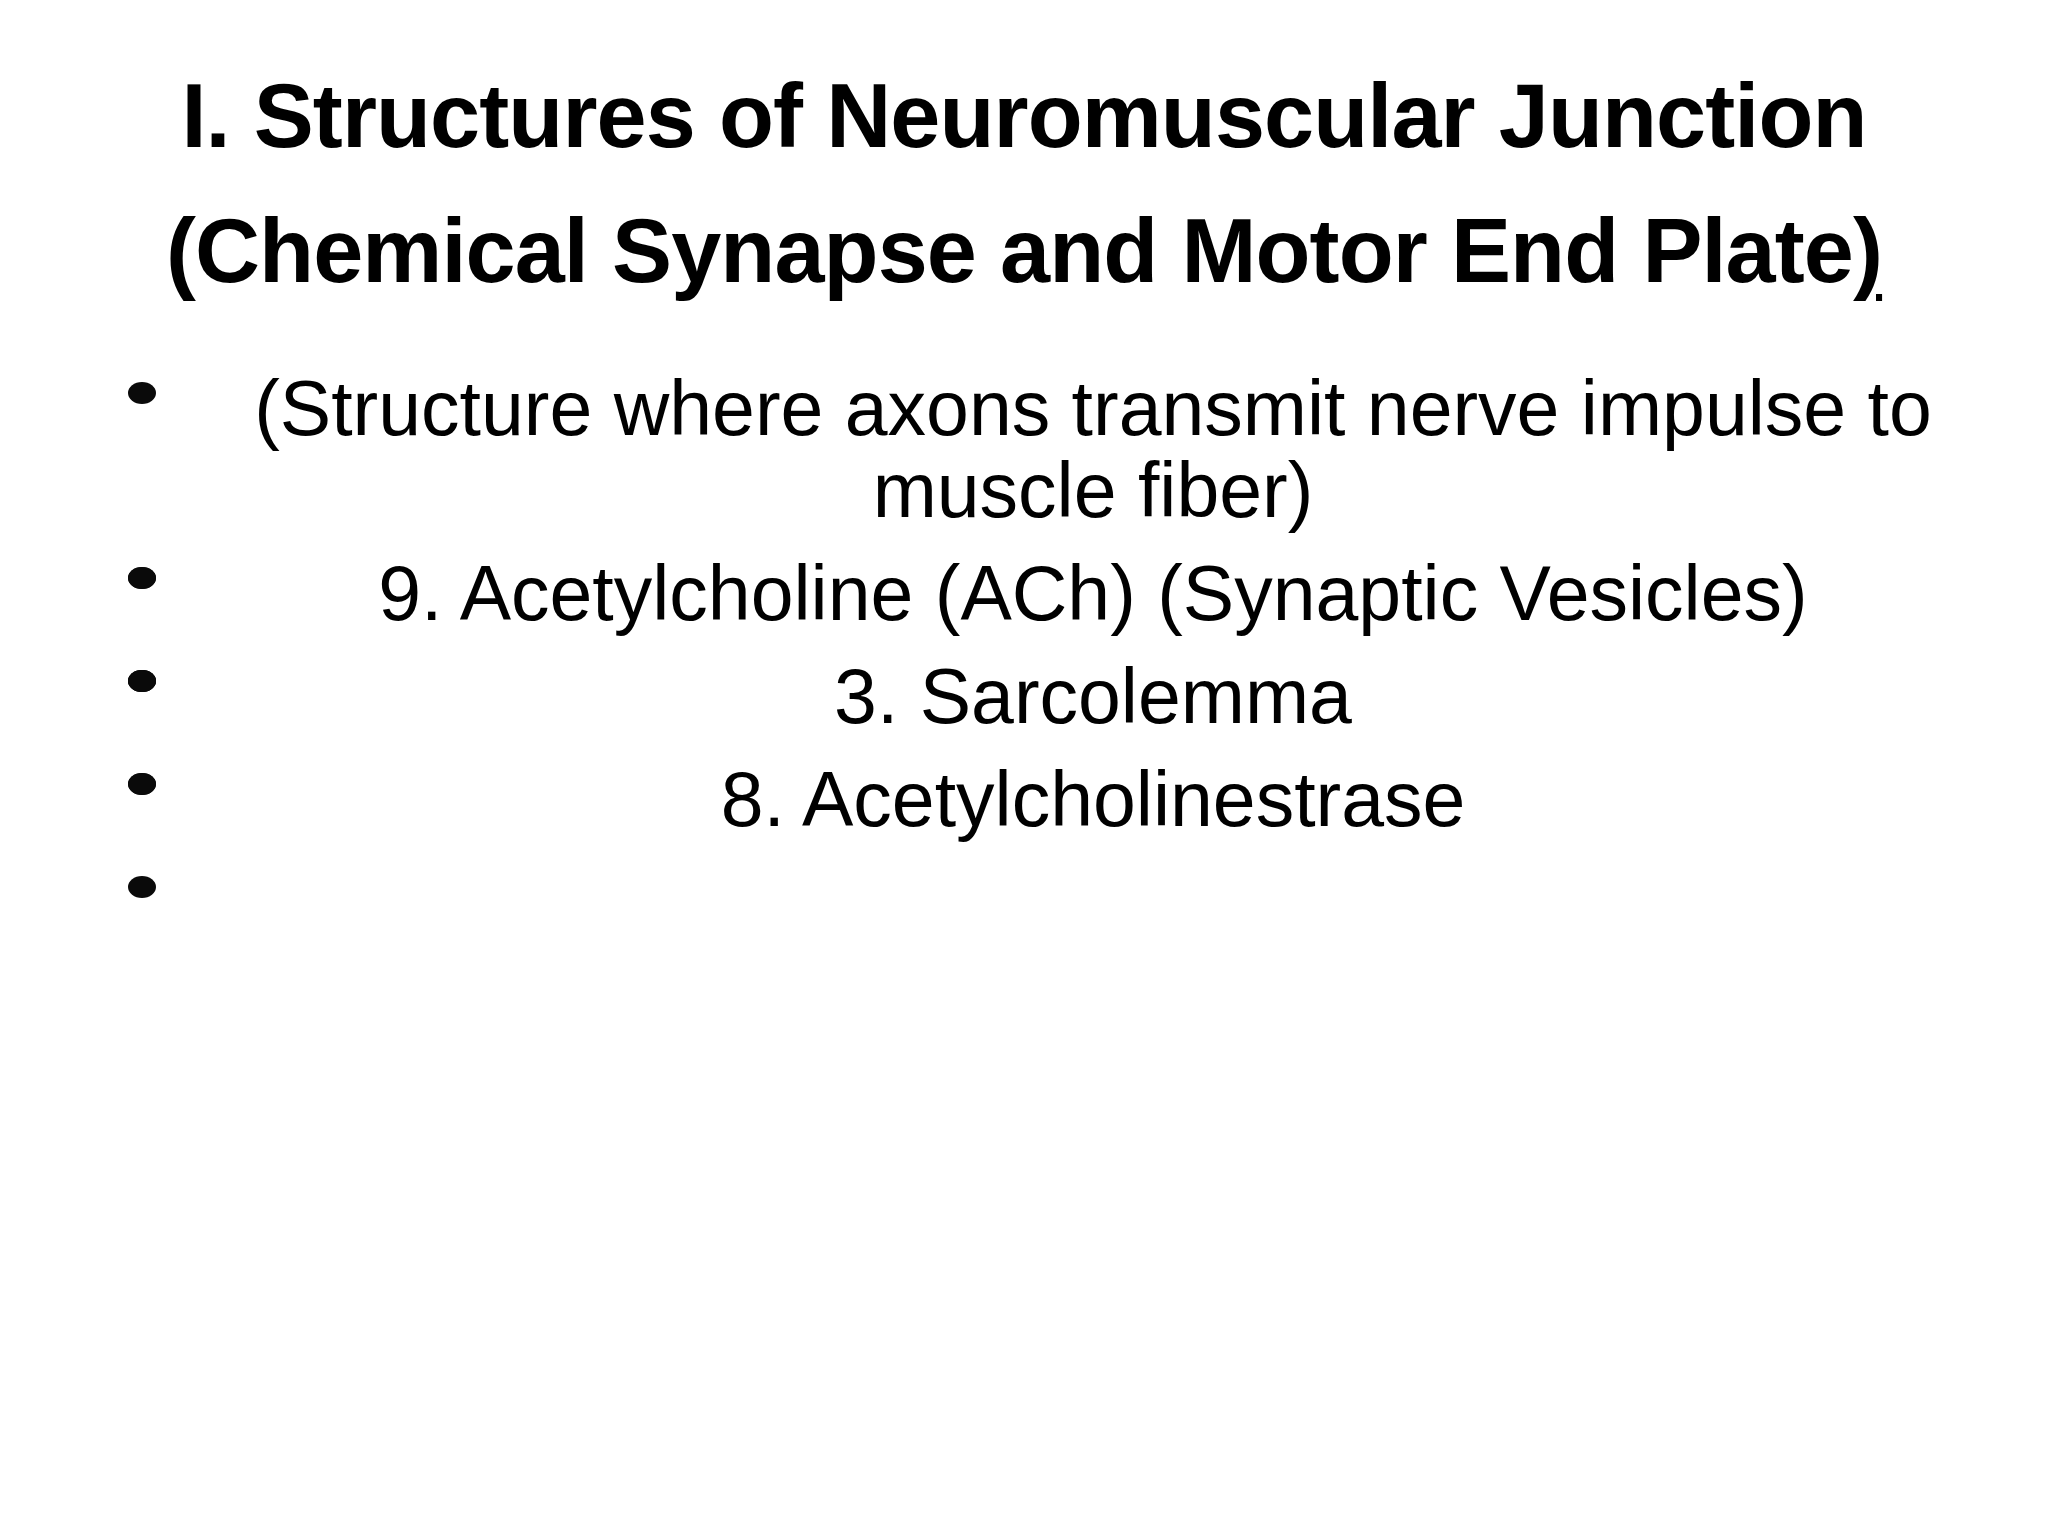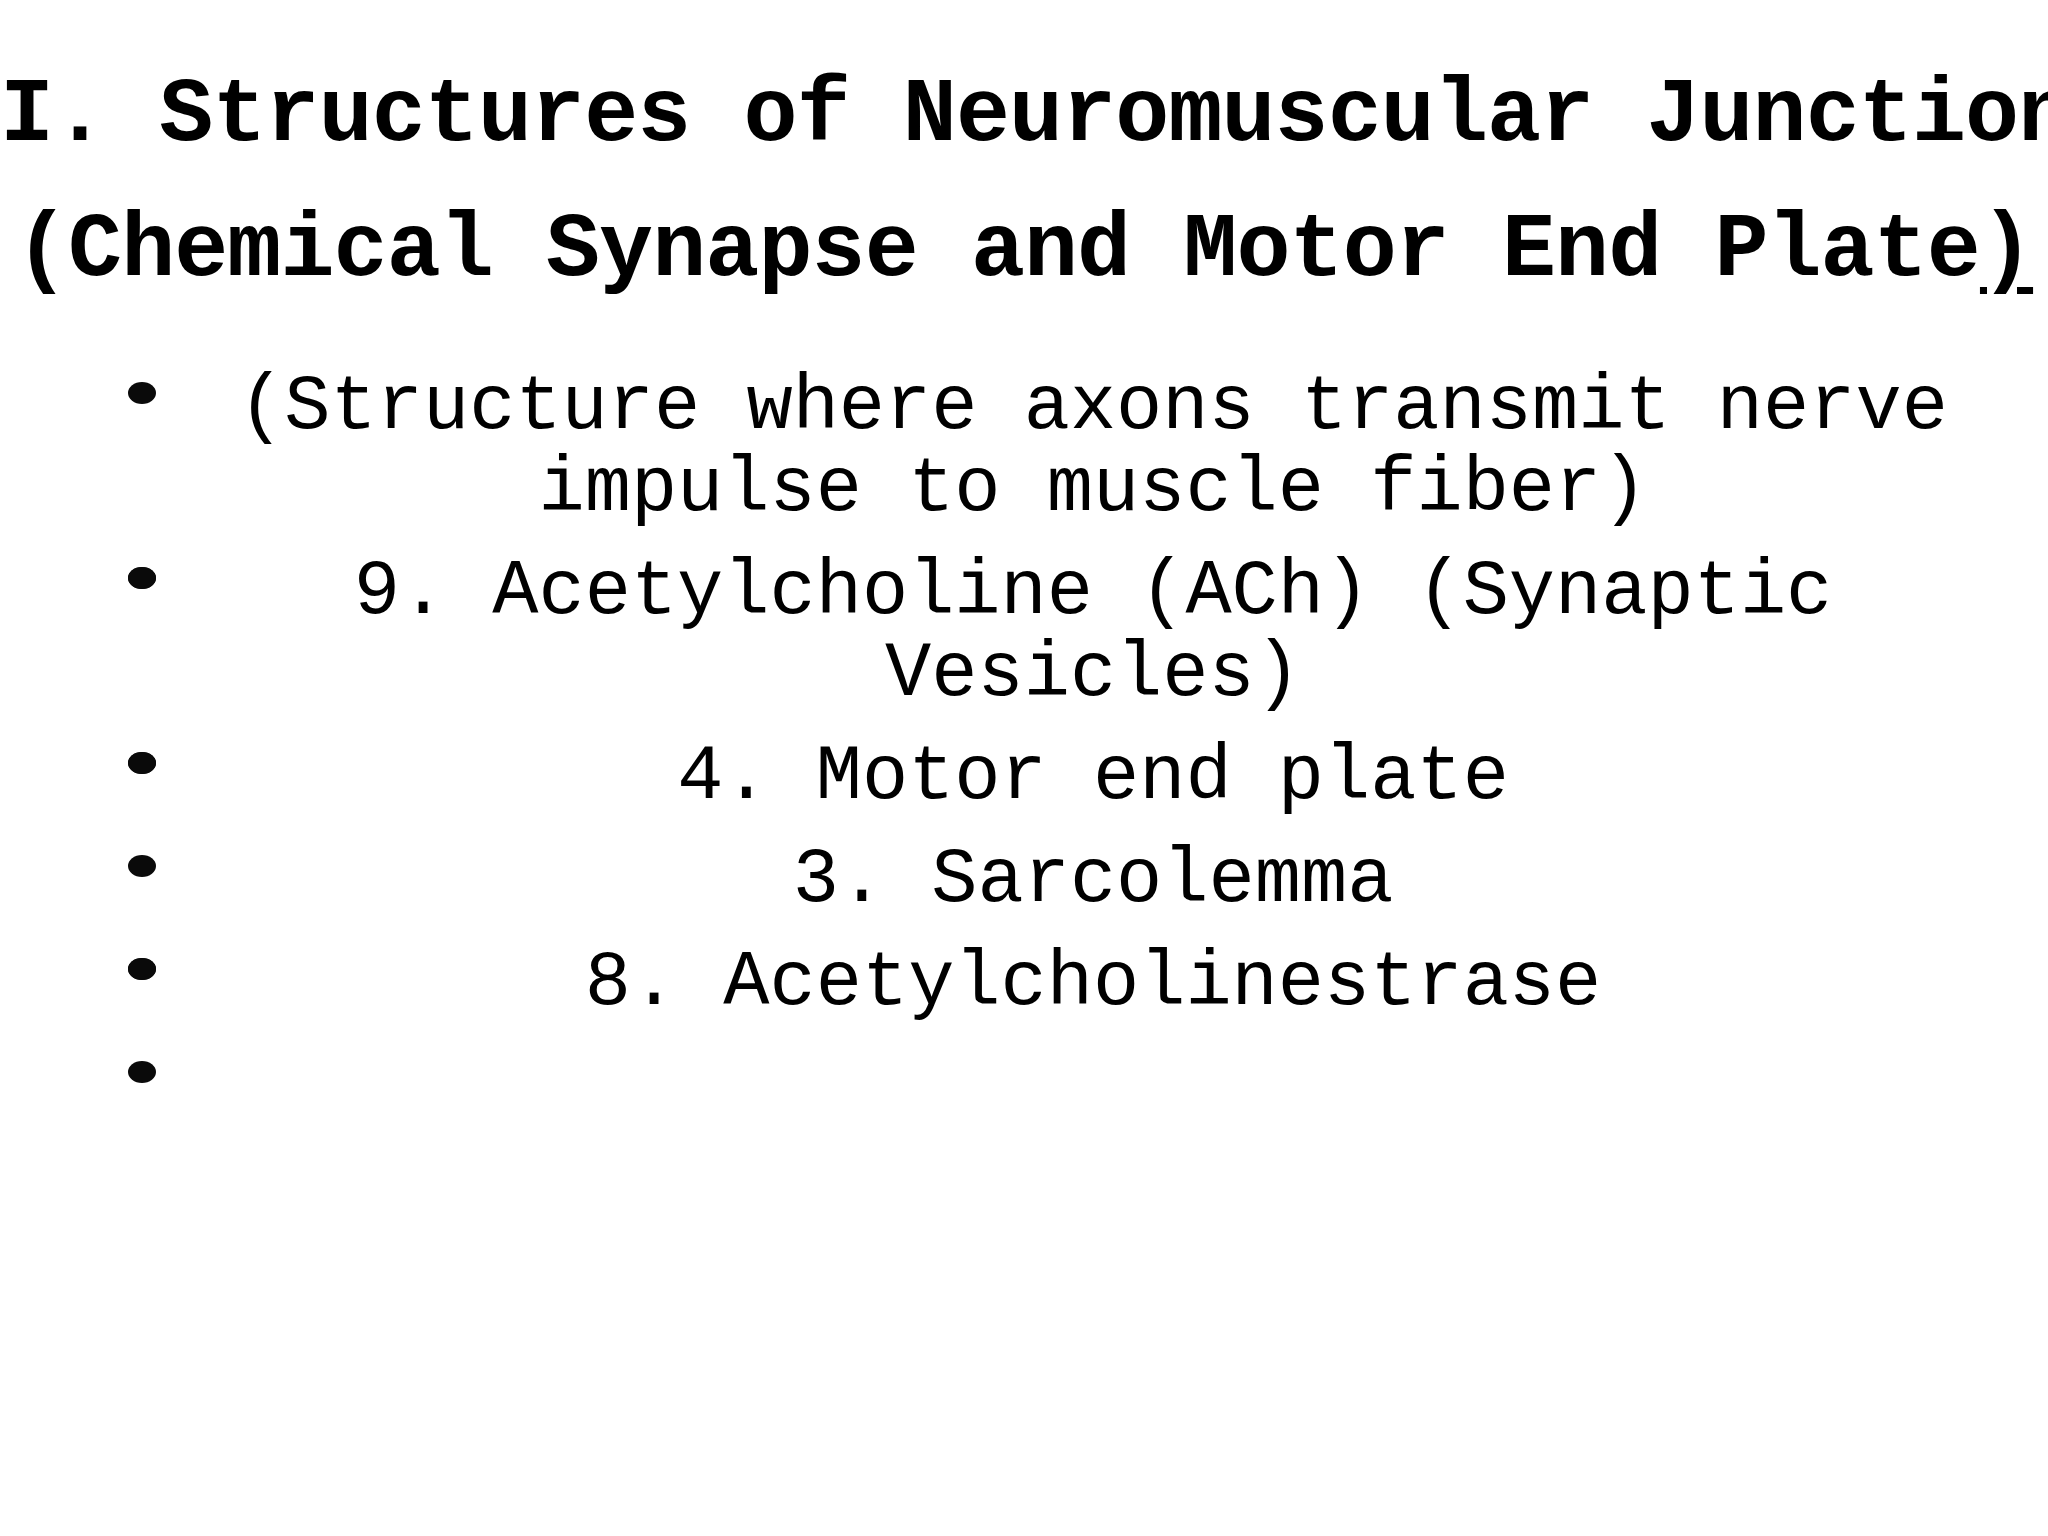--- a/index.html
+++ b/index.html
@@ -6,21 +6,21 @@
     margin: 0;
     padding: 0;
     background: #ffffff;
   }
   .slide {
     position: relative;
     width: 2048px;
     height: 1536px;
     background: #ffffff;
     overflow: hidden;
-    font-family: Liberation Mono, monospace;
+    font-family: Liberation Sans, sans-serif;
     color: #000000;
   }
   h1.title {
     margin: 0;
     padding-top: 49px;
     text-align: center;
     font-weight: bold;
     font-size: 90px;
     line-height: 135px;
     letter-spacing: -0.01em;
@@ -68,19 +68,19 @@
 <div class="slide">
   <h1 class="title">
     <span class="tline">I. Structures of Neuromuscular Junction</span>
     <span class="tline"><span>(Chemical Synapse and Motor End Plate</span><span class="u">)</span></span>
   </h1>
   <ul class="bullets">
       <li><span class="dot"></span><span>(Structure where axons transmit nerve impulse to muscle fiber)</span></li>
       <li><span class="dot"></span></li>
       <li><span class="dot"></span><span>9. Acetylcholine (ACh) (Synaptic Vesicles)</span></li>
       <li><span class="dot"></span></li>
-      <li><span class="dot"></span><span>4. Motor end plate</span></li>
+      <li><span class="dot"></span></li>
       <li><span class="dot"></span><span>3. Sarcolemma</span></li>
       <li><span class="dot"></span></li>
       <li><span class="dot"></span><span>8. Acetylcholinestrase</span></li>
       <li class="indent"><span class="dot"></span></li>
     </ul>
 </div>
 
 </body></html>

